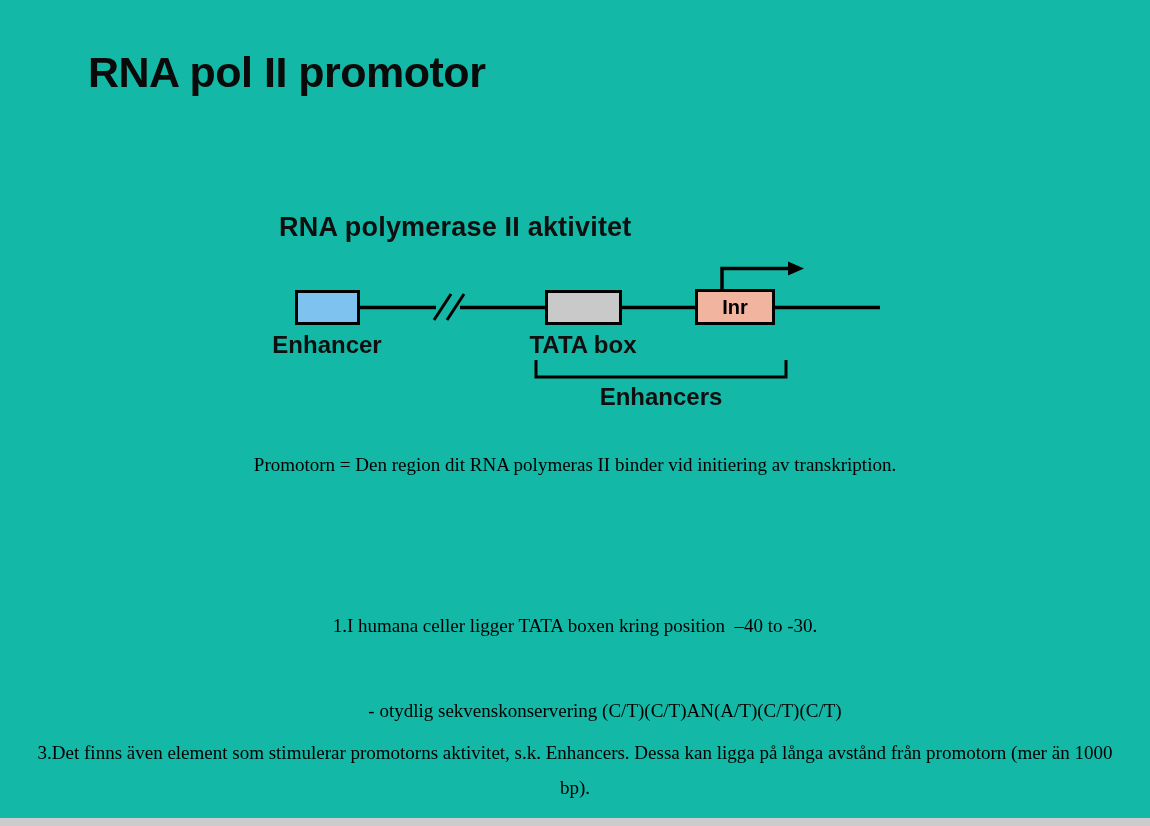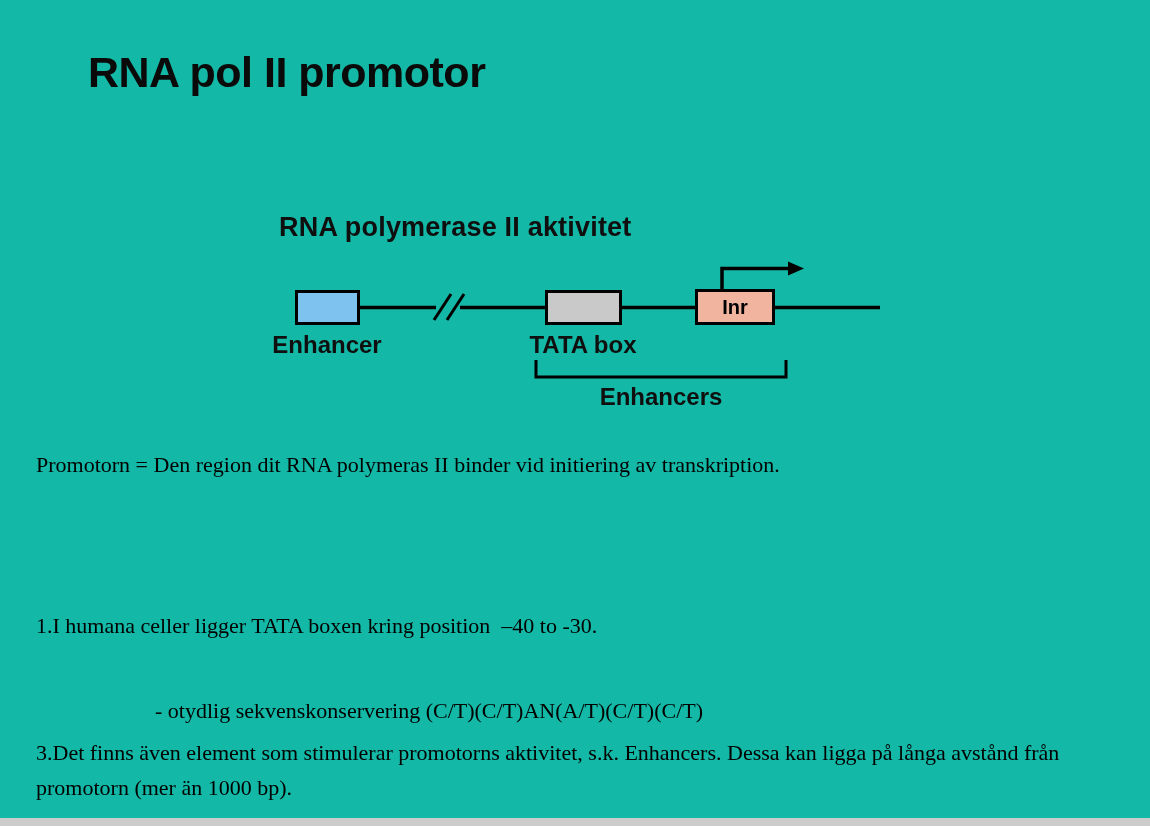--- a/index.html
+++ b/index.html
@@ -66,24 +66,25 @@
     width: 130px;
   }
   .label-enhancer { left: 262px; top: 331px; }
   .label-tata     { left: 518px; top: 331px; }
   .label-promoter { left: 596px; top: 383px; }
   .body-text {
     position: absolute;
     left: 36px;
     width: 1078px;
     font-family: "Liberation Serif", serif;
-    font-size: 22px;
+    font-size: 19px;
     line-height: 35px;
     color: #000;
     white-space: pre-wrap;
+    text-align: center;
   }
   .p1    { top: 447px; }
   .p2    { top: 532px; }
   .item1 { top: 608px; }
   .item2 { top: 650px; }
   .item2-sub { top: 693px; left: 155px; width: 900px; }
   .item3 { top: 735px; }
   .bottom-bar {
     position: absolute;
     left: 0; bottom: 0;

